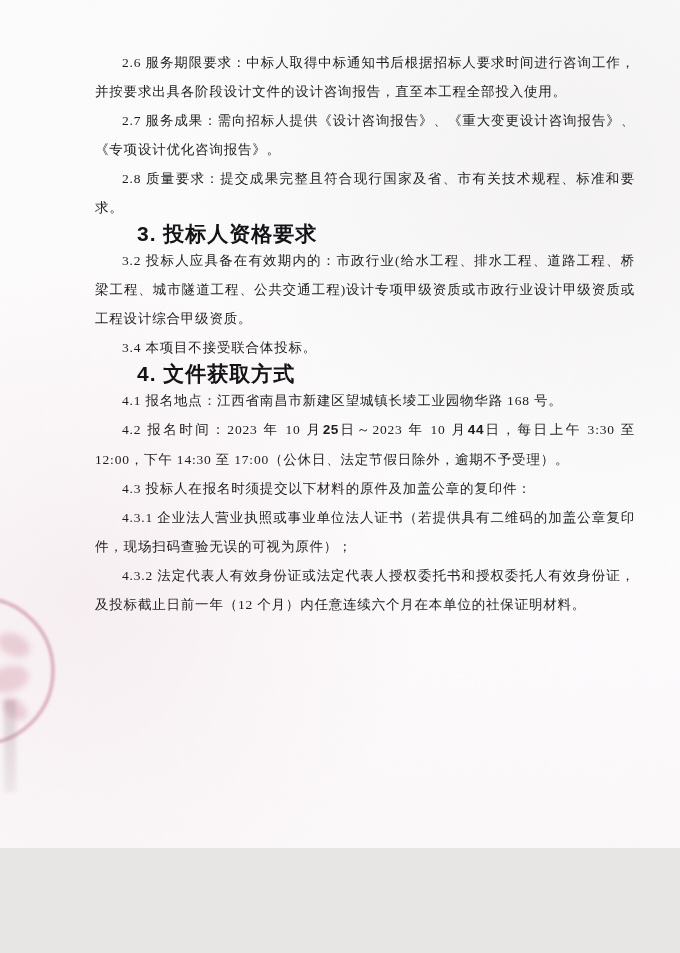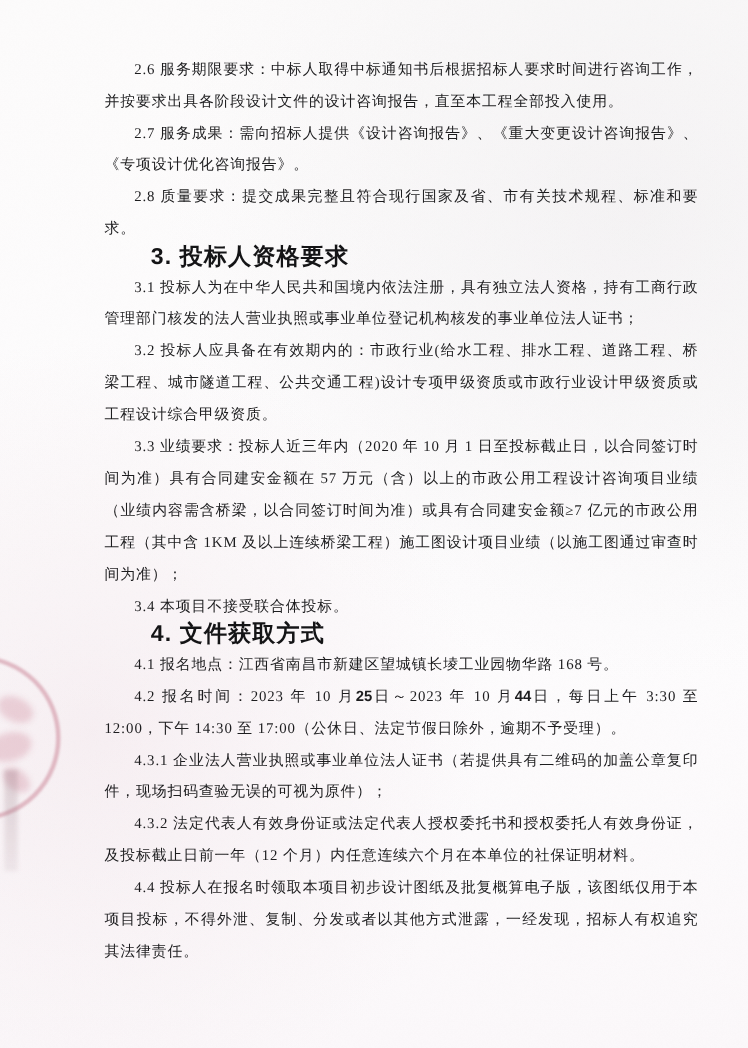--- a/index.html
+++ b/index.html
@@ -1,19 +1,19 @@
 <!DOCTYPE html>
 <html lang="zh"><head>
 <meta charset="utf-8">
 <style>
   html, body { margin: 0; padding: 0; background: #e8e6e4; }
   .page {
     position: relative;
     width: 680px;
-    height: 953px;
+    height: 848px;
     margin: 0 auto;
     background-color: #fdfcfc;
     background-image:
       radial-gradient(circle at 12% 70%, rgba(235,215,222,0.35), rgba(235,215,222,0) 40%),
       radial-gradient(circle at 85% 20%, rgba(225,222,225,0.30), rgba(225,222,225,0) 45%),
       linear-gradient(180deg, #fcfbfb 0%, #fdfcfd 60%, #fbf8fa 100%);
     overflow: hidden;
     font-family: "Liberation Serif", "DejaVu Serif", serif;
   }
   .noise {
@@ -41,21 +41,21 @@
     font-family: "Liberation Sans", "DejaVu Sans", sans-serif;
     font-weight: 700;
     font-size: 21px;
     line-height: 24px;
     letter-spacing: 1px;
     color: #141416;
     text-indent: 0;
     text-align: left;
   }
   .edit-num {
-    font-family: Liberation Sans, sans-serif;
+    font-family: Liberation Mono, monospace;
     font-weight: 700;
     letter-spacing: 0;
   }
   
   .stamp {
     position: absolute;
     left: -95px;
     top: 596px;
     width: 150px;
     height: 150px;
@@ -109,29 +109,27 @@
   <div class="stamp-streak"></div>
 
   <div class="content">
 
     <p>2.6 服务期限要求：中标人取得中标通知书后根据招标人要求时间进行咨询工作，并按要求出具各阶段设计文件的设计咨询报告，直至本工程全部投入使用。</p>
     <p>2.7 服务成果：需向招标人提供《设计咨询报告》、《重大变更设计咨询报告》、《专项设计优化咨询报告》。</p>
     <p>2.8 质量要求：提交成果完整且符合现行国家及省、市有关技术规程、标准和要求。</p>
 
     <p class="heading">3. 投标人资格要求</p>
 
-    <p>3.1 投标人为在中华人民共和国境内依法注册，具有独立法人资格，持有工商行政管理部门核发的法人营业执照或事业单位登记机构核发的事业单位法人证书；</p>
     <p>3.2 投标人应具备在有效期内的：市政行业(给水工程、排水工程、道路工程、桥梁工程、城市隧道工程、公共交通工程)设计专项甲级资质或市政行业设计甲级资质或工程设计综合甲级资质。</p>
-    <p>3.3 业绩要求：投标人近三年内（2020 年 10 月 1 日至投标截止日，以合同签订时间为准）具有合同建安金额在 57 万元（含）以上的市政公用工程设计咨询项目业绩（业绩内容需含桥梁，以合同签订时间为准）或具有合同建安金额≥7 亿元的市政公用工程（其中含 1KM 及以上连续桥梁工程）施工图设计项目业绩（以施工图通过审查时间为准）；</p>
     <p>3.4 本项目不接受联合体投标。</p>
 
     <p class="heading">4. 文件获取方式</p>
 
     <p>4.1 报名地点：江西省南昌市新建区望城镇长堎工业园物华路 168 号。</p>
 
     <p><span>4.2 报名时间：2023 年 10 月</span><span class="edit-num">25</span><span>日～2023 年 10 月</span><span class="edit-num">44</span><span>日，每日上午 3:30 至 12:00，下午 14:30 至 17:00（公休日、法定节假日除外，逾期不予受理）。</span></p>
 
+    <p>4.3 投标人在报名时须提交以下材料的原件及加盖公章的复印件：</p>
     <p>4.3.1 企业法人营业执照或事业单位法人证书（若提供具有二维码的加盖公章复印件，现场扫码查验无误的可视为原件）；</p>
     <p>4.3.2 法定代表人有效身份证或法定代表人授权委托书和授权委托人有效身份证，及投标截止日前一年（12 个月）内任意连续六个月在本单位的社保证明材料。</p>
-    <p>4.4 投标人在报名时领取本项目初步设计图纸及批复概算电子版，该图纸仅用于本项目投标，不得外泄、复制、分发或者以其他方式泄露，一经发现，招标人有权追究其法律责任。</p>
 
   </div>
 </div>
 
 </body></html>

